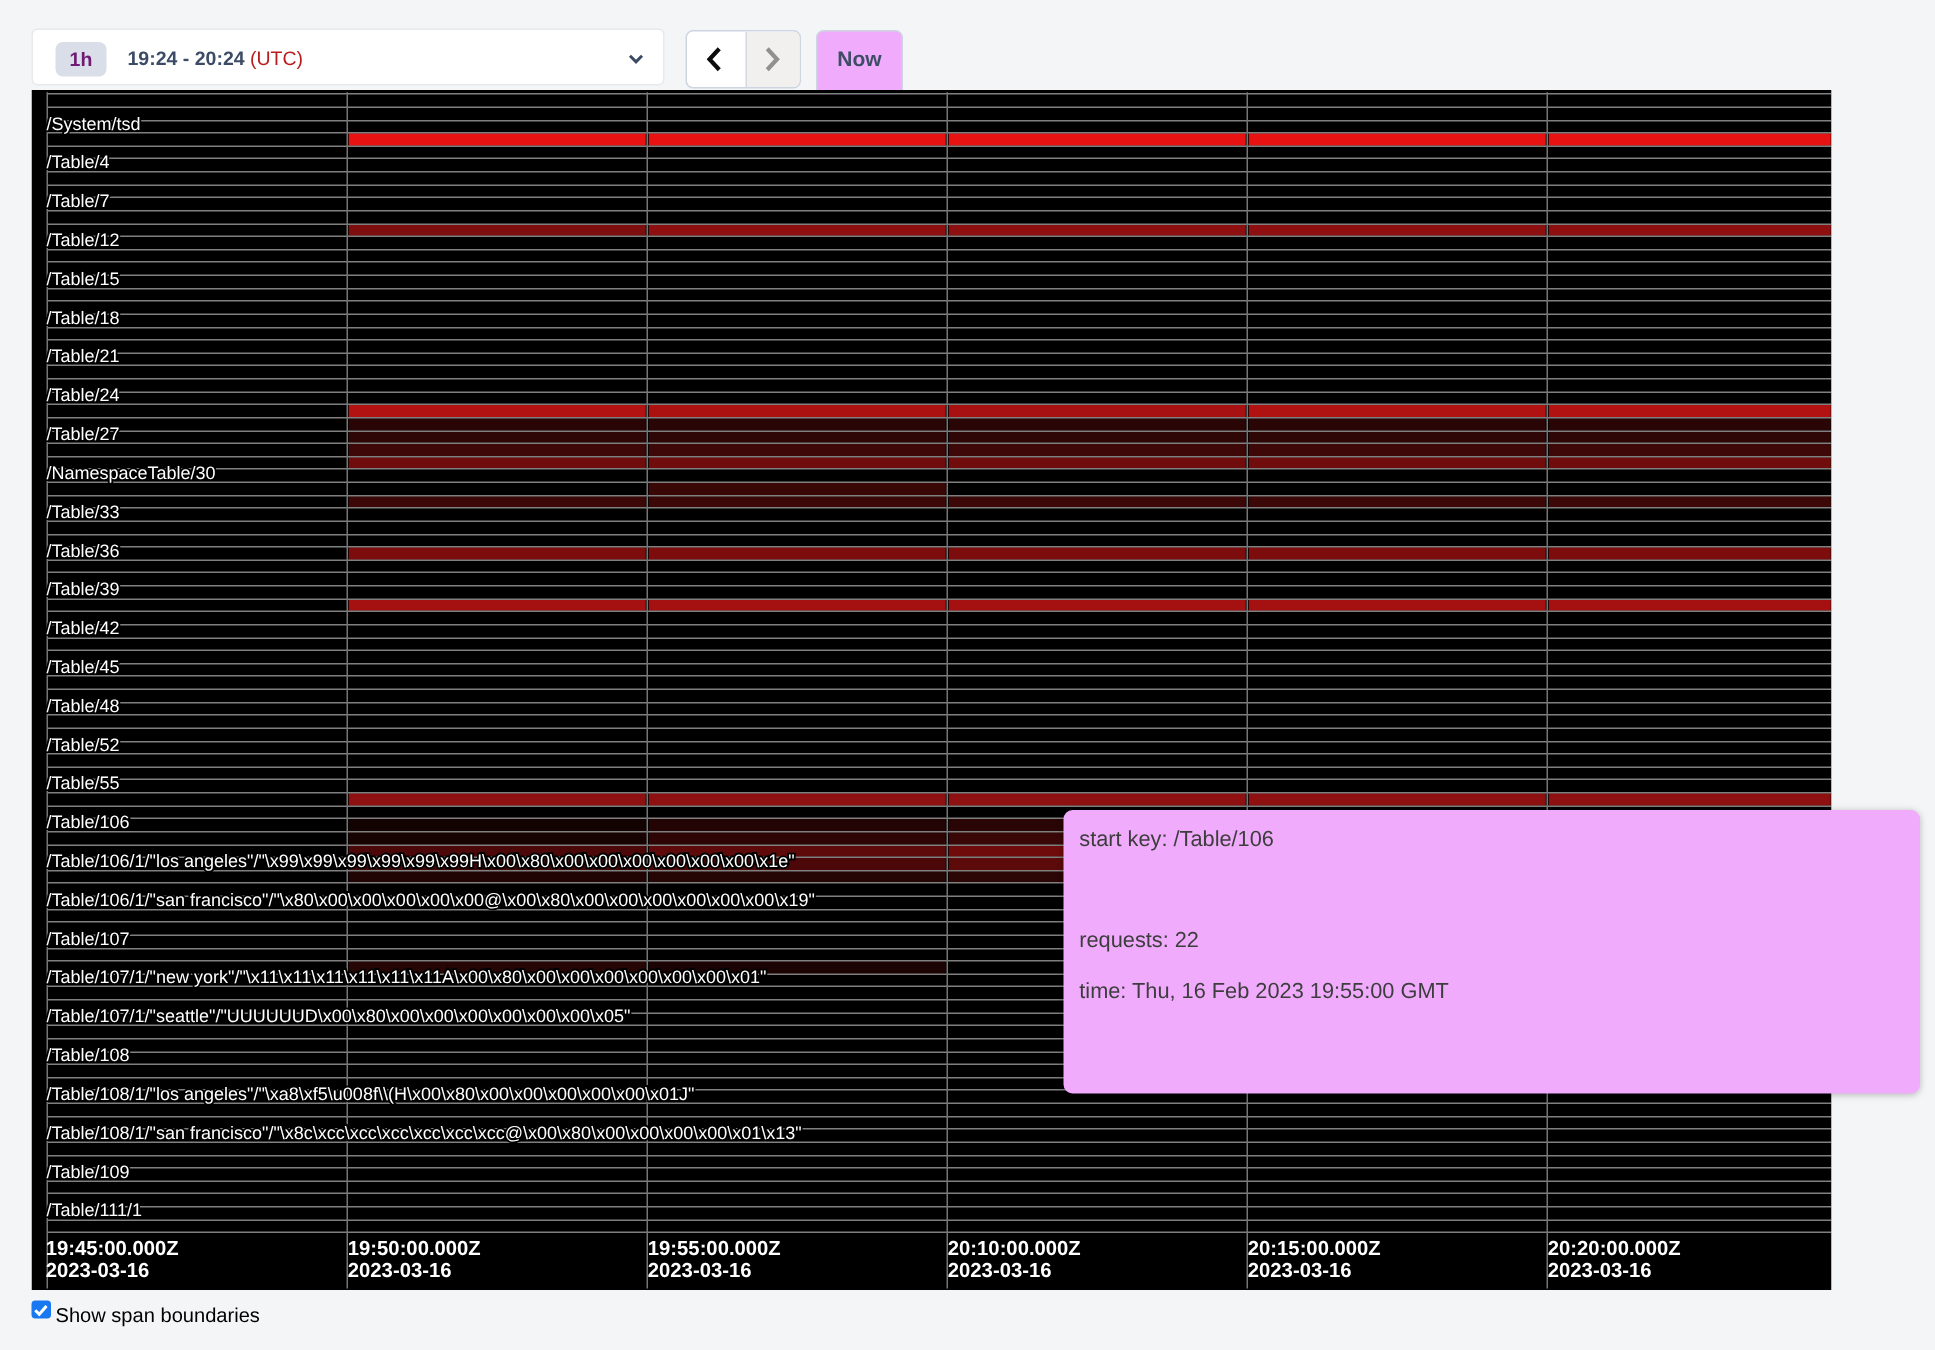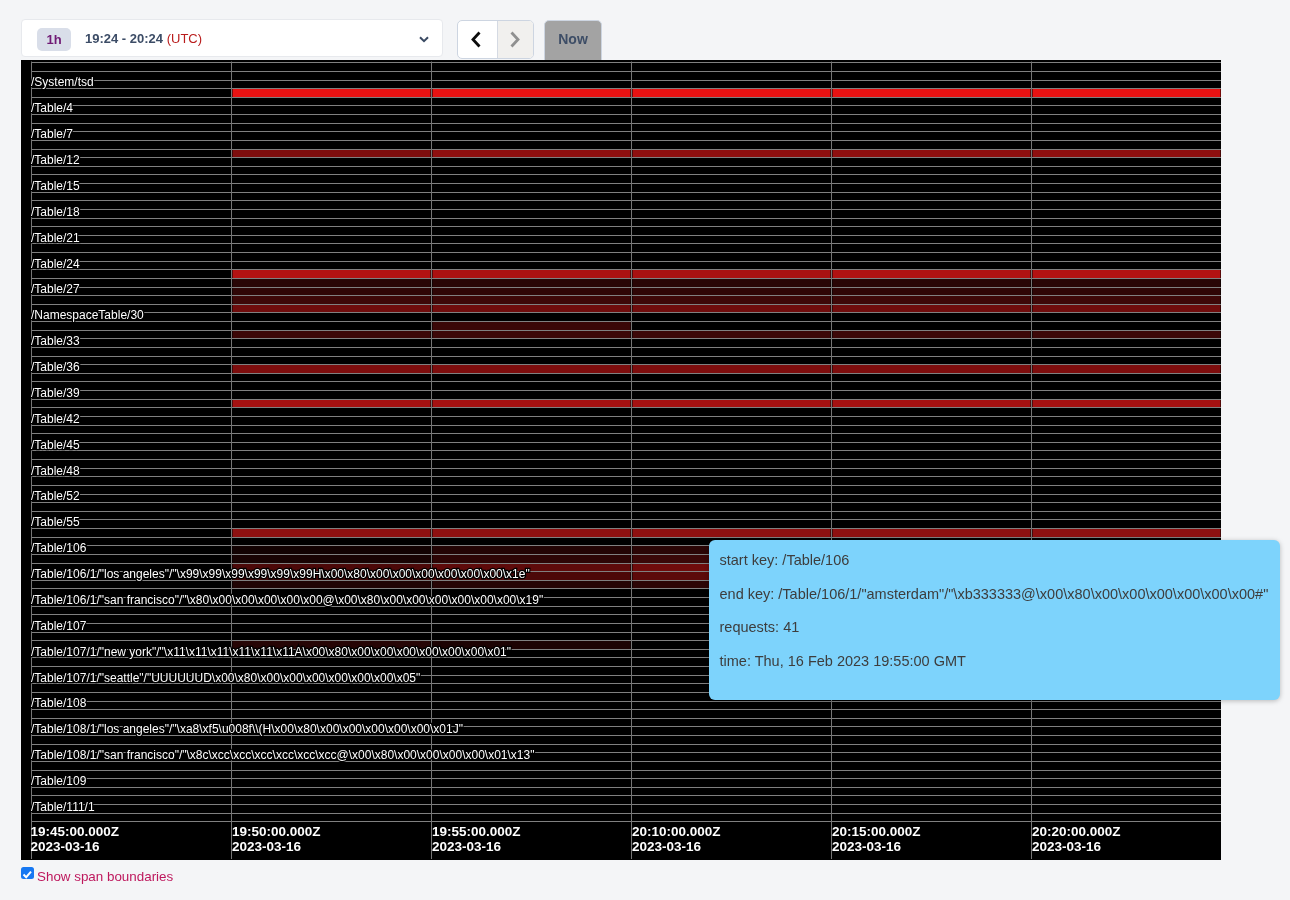--- a/index.html
+++ b/index.html
@@ -12,33 +12,33 @@
   .badge { left:37px; top:28px; width:34px; height:23px; background:#d9dee9;
     border-radius:5px; color:#701a75; font-size:13px; font-weight:bold;
     text-align:center; line-height:23px; }
   .trange { left:85px; top:29px; font-size:13px; color:#3c4c66; font-weight:bold; line-height:20px; }
   .trange span { color:#b91c1c; font-weight:normal; }
   .navgrp { left:457px; top:20px; width:77px; height:39px; border:1px solid #cdd5e1;
     border-radius:5px; background:#fff; overflow:hidden; }
   .navR { position:absolute; left:38.5px; top:0; width:38.5px; height:39px;
     background:#f1f0ee; border-left:1px solid #d5dae3; }
   .nowbtn { left:544px; top:20px; width:58px; height:46px; border:1px solid #cdd5e1;
-    border-radius:5px; background:#a3a3a3; color:#3d4d66; font-weight:bold;
+    border-radius:5px; background:#f0abfc; color:#3d4d66; font-weight:bold;
     font-size:14px; text-align:center; line-height:37px; }
   
   .rl { font-family:"Liberation Sans",sans-serif; font-size:12px; fill:#fff;
     stroke:#000; stroke-width:2.5px; paint-order:stroke; }
   .ax { font-family:"Liberation Sans",sans-serif; font-size:13.5px; font-weight:bold; fill:#fff; }
   
-  .tip { left:708.5px; top:540px; width:571.5px; height:160px; background:#7dd3fc;
+  .tip { left:708.5px; top:540px; width:571.5px; height:189px; background:#f0abfc;
     border-radius:6px; box-shadow:0 1px 5px rgba(0,0,0,0.25); }
   .tip div { position:absolute; left:11px; font-size:14.5px; color:#3d3d3d; line-height:14px; white-space:nowrap; }
   
   .cb { left:21px; top:866.5px; width:12.5px; height:12.5px; background:#1778f2; border-radius:2.5px; }
-  .cblbl { left:37px; top:869.5px; font-size:13.4px; color:#be185d; line-height:14px; }
+  .cblbl { left:37px; top:869.5px; font-size:13.4px; color:#000000; line-height:14px; }
 </style>
 </head>
 <body>
 <div class="abs sel"></div>
 <div class="abs badge">1h</div>
 <div class="abs trange">19:24 - 20:24 <span>(UTC)</span></div>
 <svg class="abs" style="left:419px;top:36px" width="10" height="7" viewBox="0 0 10 7">
   <path d="M1 1.2 L5 5.2 L9 1.2" stroke="#3a4a63" stroke-width="2" fill="none"></path>
 </svg>
 <div class="abs navgrp">
@@ -177,22 +177,21 @@
 <text x="610.9" y="776.4" class="ax">20:10:00.000Z</text>
 <text x="610.9" y="791.4" class="ax">2023-03-16</text>
 <text x="810.9" y="776.4" class="ax">20:15:00.000Z</text>
 <text x="810.9" y="791.4" class="ax">2023-03-16</text>
 <text x="1010.9" y="776.4" class="ax">20:20:00.000Z</text>
 <text x="1010.9" y="791.4" class="ax">2023-03-16</text>
 </svg>
 
 <div class="abs tip">
   <div style="top:13px">start key: /Table/106</div>
-  <div style="top:47px">end key: /Table/106/1/"amsterdam"/"\xb333333@\x00\x80\x00\x00\x00\x00\x00\x00#"</div>
-  <div style="top:79.5px">requests: 41</div>
+  <div style="top:79.5px">requests: 22</div>
   <div style="top:114px">time: Thu, 16 Feb 2023 19:55:00 GMT</div>
 </div>
 
 <div class="abs cb">
   <svg width="12.5" height="12.5" viewBox="0 0 15 15">
       <path d="M3 7.8 L6.2 11 L12 4.4" stroke="#fff" stroke-width="2.4" fill="none"></path>
     </svg>
 </div>
 <div class="abs cblbl">Show span boundaries</div>
 

